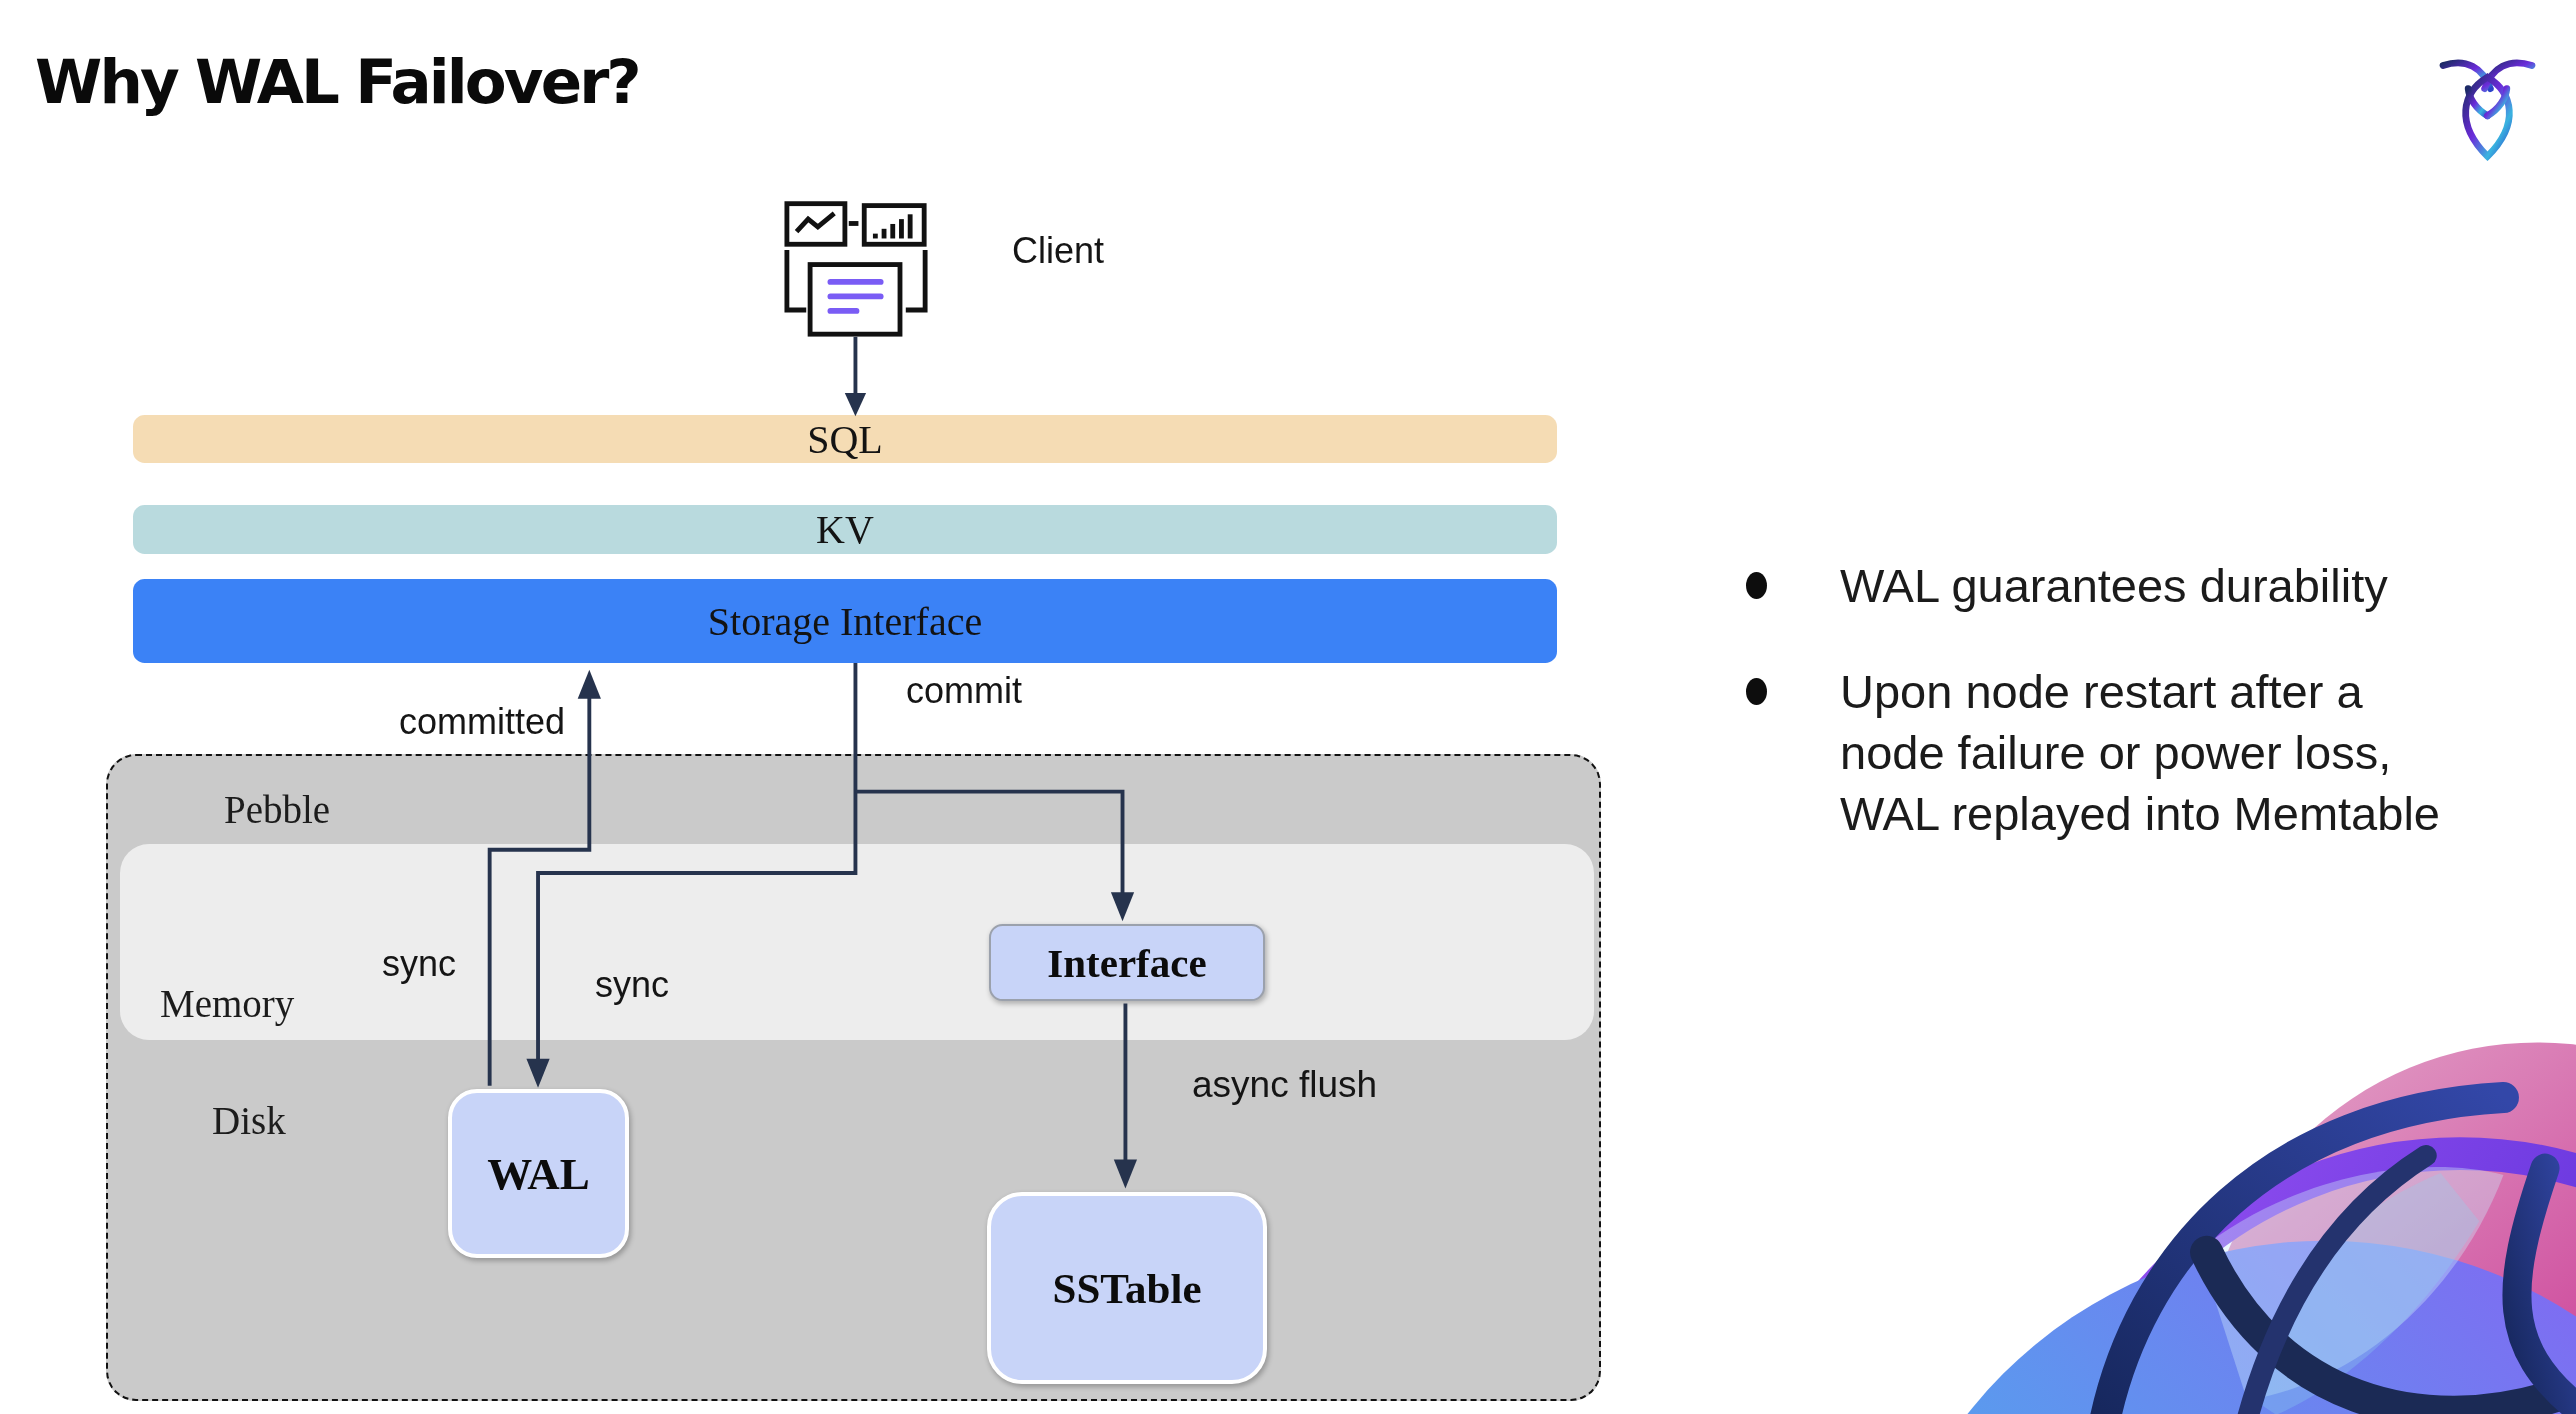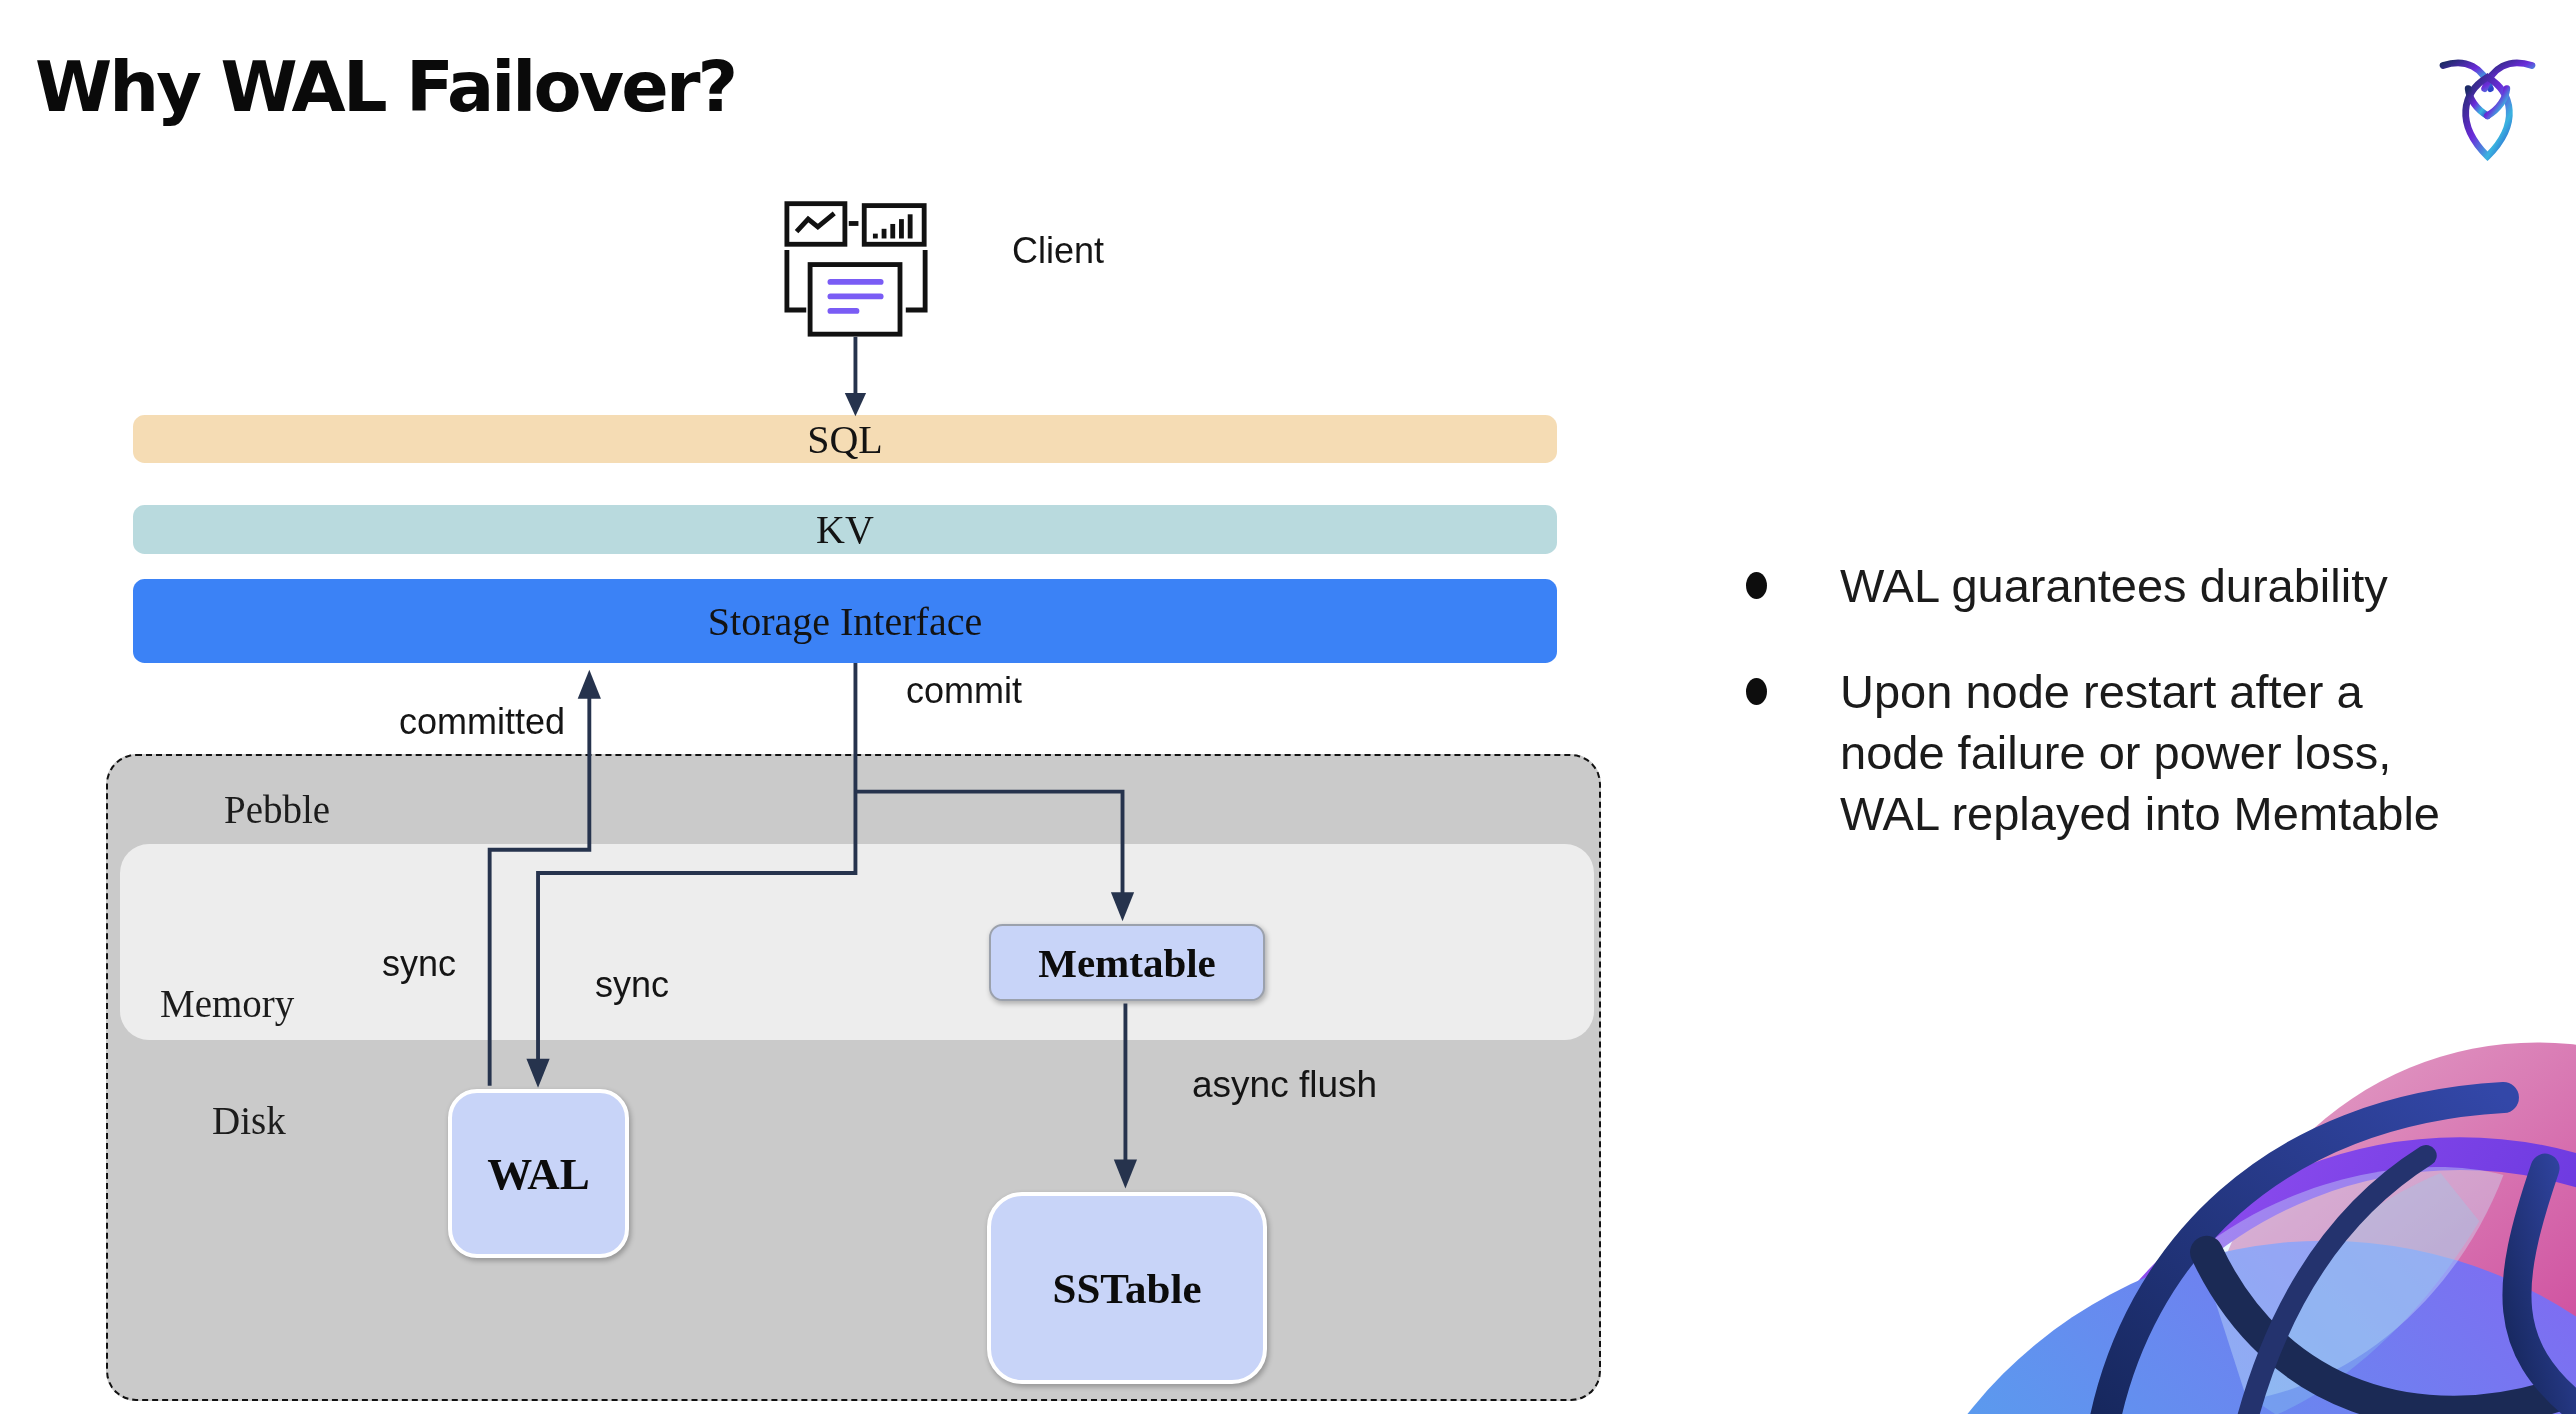--- a/index.html
+++ b/index.html
@@ -1,21 +1,21 @@
 <!DOCTYPE html>
 <html><head>
 <meta charset="utf-8">
 <style>
   html,body{margin:0;padding:0;background:#ffffff;}
   .slide{position:relative;width:2576px;height:1415px;background:#ffffff;overflow:hidden;
          font-family:"Liberation Sans",sans-serif;color:#111;}
 
   
   .title{position:absolute;left:35px;top:46px;font-family:"DejaVu Sans",sans-serif;
-         font-weight:bold;font-size:70px;letter-spacing:-2.9px;color:#0a0a0a;white-space:nowrap;}
+         font-weight:bold;font-size:61px;letter-spacing:-2.9px;color:#0a0a0a;white-space:nowrap;}
 
   
   .bar{position:absolute;left:133px;width:1424px;border-radius:11.6px;display:flex;
        align-items:center;justify-content:center;
        font-family:"Liberation Serif",serif;font-size:40px;color:#131313;}
   .bar.sql{top:415px;height:48px;background:#f5dcb4;}
   .bar.kv{top:505px;height:49px;background:#b9dade;}
   .bar.storage{top:579px;height:84px;background:#3b82f6;}
 
   
@@ -128,21 +128,21 @@
     <div class="memory-band"></div>
     <div class="zone-label lbl-pebble">Pebble</div>
     <div class="zone-label lbl-memory">Memory</div>
     <div class="zone-label lbl-disk">Disk</div>
   </div>
 
   <div class="node wal">
     <span>WAL</span>
   </div>
   <div class="node memtable">
-    <span>Memtable</span>
+    <span>Interface</span>
   </div>
   <div class="node sstable">
     <span>SSTable</span>
   </div>
 
   <svg class="arrows" width="2576" height="1415" viewBox="0 0 2662 1462">
     <g stroke="#26334d" stroke-width="4" fill="none">
 
       <path d="M884 348 L884 408"></path>
 

